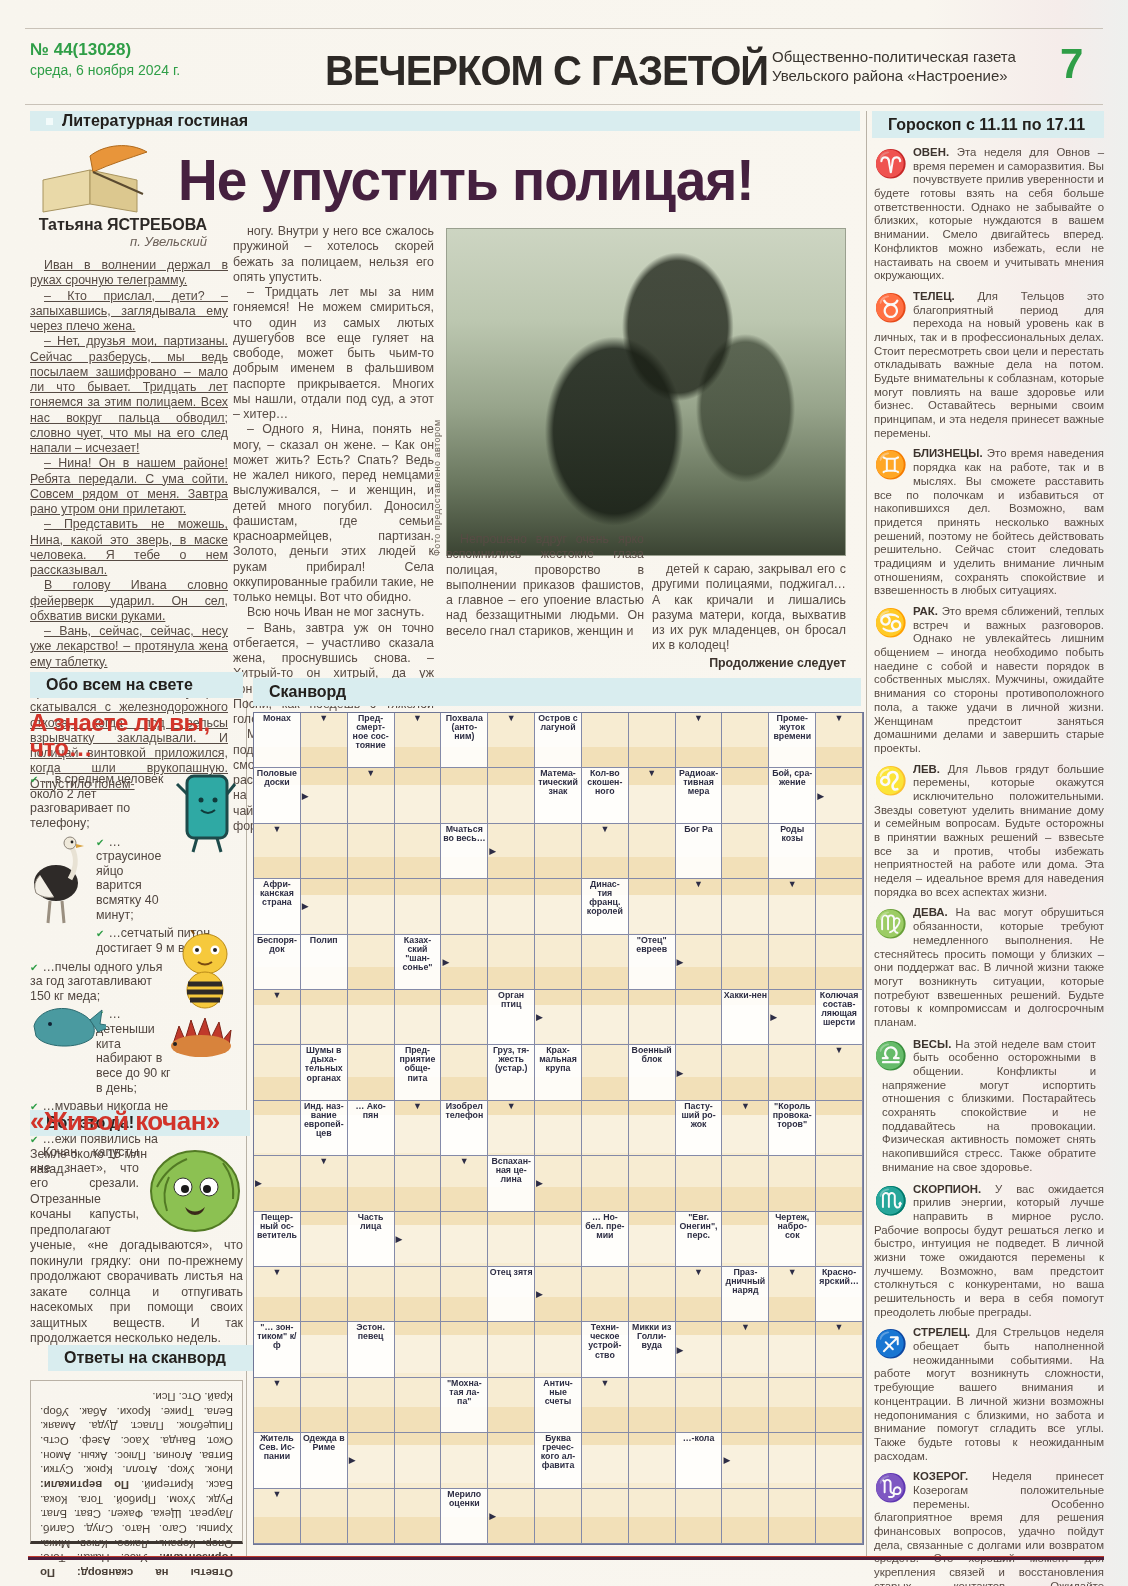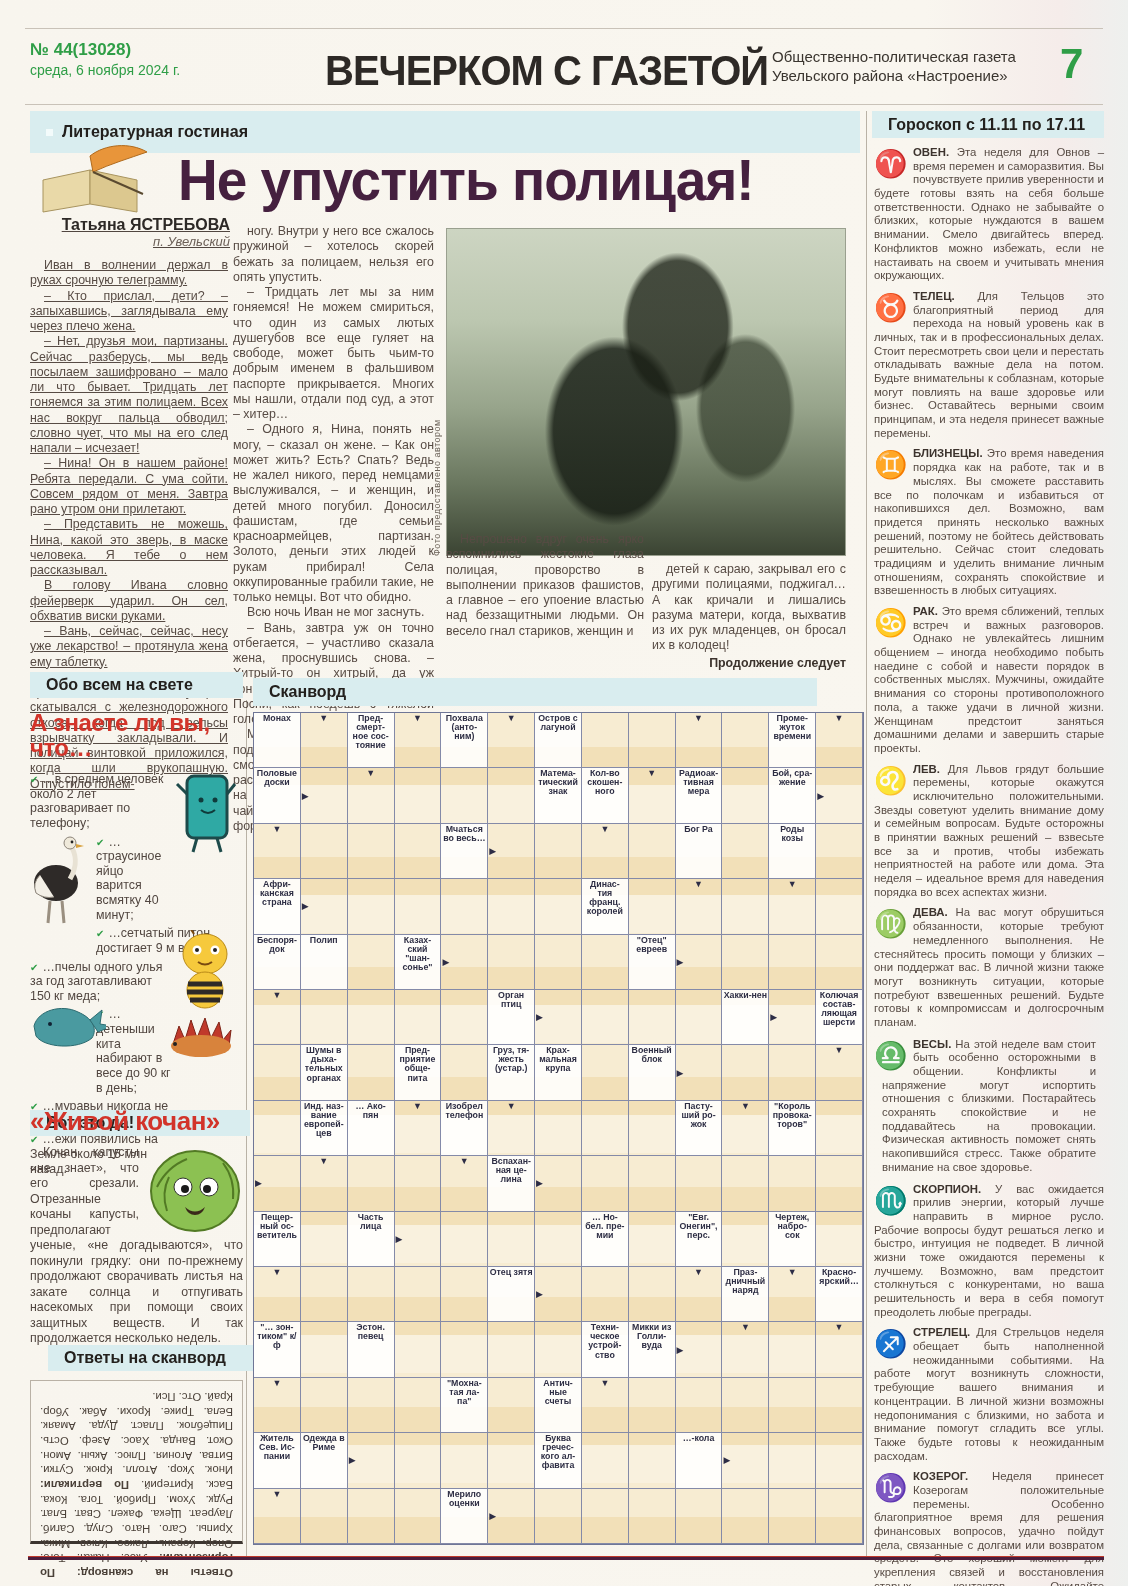--- a/index.html
+++ b/index.html
@@ -71,41 +71,41 @@
 
   <div class="abs issue" style="left:30px;top:40px;">№ 44(13028)</div>
   <div class="abs date" style="left:30px;top:62px;">среда, 6 ноября 2024 г.</div>
   <div class="abs mast-title" style="left:325px;top:48px;">ВЕЧЕРКОМ С ГАЗЕТОЙ</div>
   <div class="abs mast-sub" style="left:772px;top:48px;width:280px;">
     <span>Общественно-политическая газета</span><br>
     <span>Увельского района «Настроение»</span>
   </div>
   <div class="abs page-num" style="left:1060px;top:40px;">7</div>
 
-  <div class="abs bar" style="left:30px;top:111px;width:830px;height:42px;">
+  <div class="abs bar" style="left:30px;top:111px;width:830px;height:20px;">
     <span class="sq"></span>
     <span>Литературная гостиная</span>
   </div>
   <div class="abs bar" style="left:872px;top:111px;width:232px;height:27px;">
     <span>Гороскоп с 11.11 по 17.11</span>
   </div>
 
   <div class="abs vrule" style="left:866px;top:111px;height:1448px;"></div>
   <div class="abs vrule" style="left:246px;top:700px;height:860px;"></div>
 
   <div class="abs" style="left:35px;top:142px;">
     <svg width="130" height="72" viewBox="0 0 130 72">
       <path d="M8 38 L55 28 L55 62 L8 70 Z" fill="#e9d9a8" stroke="#a8945f"></path>
       <path d="M102 38 L55 28 L55 62 L102 70 Z" fill="#dcc88f" stroke="#a8945f"></path>
       <path d="M55 14 C70 2 95 0 112 10 C95 16 75 22 58 30 Z" fill="#e8953a" stroke="#b06a1c"></path>
       <line x1="58" y1="30" x2="108" y2="52" stroke="#5a4a30" stroke-width="2"></line>
     </svg>
   </div>
   <div class="abs art-title" style="left:178px;top:148px;">Не упустить полицая!</div>
-  <div class="abs" style="left:48px;top:216px;width:182px;text-decoration:underline;">
+  <div class="abs" style="left:25px;top:216px;width:182px;">
     <div class="author">Татьяна ЯСТРЕБОВА</div>
     <div class="author-place">п. Увельский</div>
   </div>
 
   <div class="abs acol" style="left:30px;top:258px;width:198px;text-decoration:underline;">
       <p>Иван в волнении держал в руках срочную телеграмму.</p>
       <p>– Кто прислал, дети? – запыхавшись, заглядывала ему через плечо жена.</p>
       <p>– Нет, друзья мои, партизаны. Сейчас разберусь, мы ведь посылаем зашифровано – мало ли что бывает. Тридцать лет гоняемся за этим полицаем. Всех нас вокруг пальца обводил; словно чует, что мы на его след напали – исчезает!</p>
       <p>– Нина! Он в нашем районе! Ребята передали. С ума сойти. Совсем рядом от меня. Завтра рано утром они прилетают.</p>
       <p>– Представить не можешь, Нина, какой это зверь, в маске человека. Я тебе о нем рассказывал.</p>
@@ -228,21 +228,21 @@
 
   <div class="abs bar" style="left:30px;top:1345px;width:213px;height:26px;margin-left:18px;">
     <span>Ответы на сканворд</span>
   </div>
   <div class="abs answers-box" style="left:30px;top:1380px;width:213px;height:164px;">
     <div class="answers-inner">
       <b>Ответы на сканворд: </b><b>По горизонтали: </b><span>Укос. Накат. Того. Опор. Корань. Лакое. Клюв. Мика. Хрипы. Саго. Нато. Слуд. Сагиб. Лауреат. Щека. Факел. Сват. Блат. Рудк. Ухом. Прибой. Тога. Кока. Баск. Критерий. </span><b>По вертикали: </b><span>Инок. Укор. Атолл. Крюк. Сутки. Битва. Агония. Плюс. Акын. Амон. Окот. Ванда. Хаос. Азеф. Ость. Пищеблок. Пласт. Дуда. Амаяк. Бела. Трике. Крохи. Абак. Убор. Край. Отс. Пси.</span>
     </div>
   </div>
 
-  <div class="abs bar" style="left:253px;top:678px;width:564px;height:28px;">
+  <div class="abs bar" style="left:253px;top:678px;width:608px;height:28px;">
     <span>Сканворд</span>
   </div>
   <div id="grid" class="abs grid" style="left: 253px; top: 712px; width: 611px; height: 833px; grid-template-columns: repeat(13, 1fr); grid-template-rows: repeat(15, 1fr);">
       <div class="cell clue">
         <span>Монах</span>
       </div>
       <div class="cell">
         <span class="ar ar-d">▼</span>
       </div>
       <div class="cell clue">

